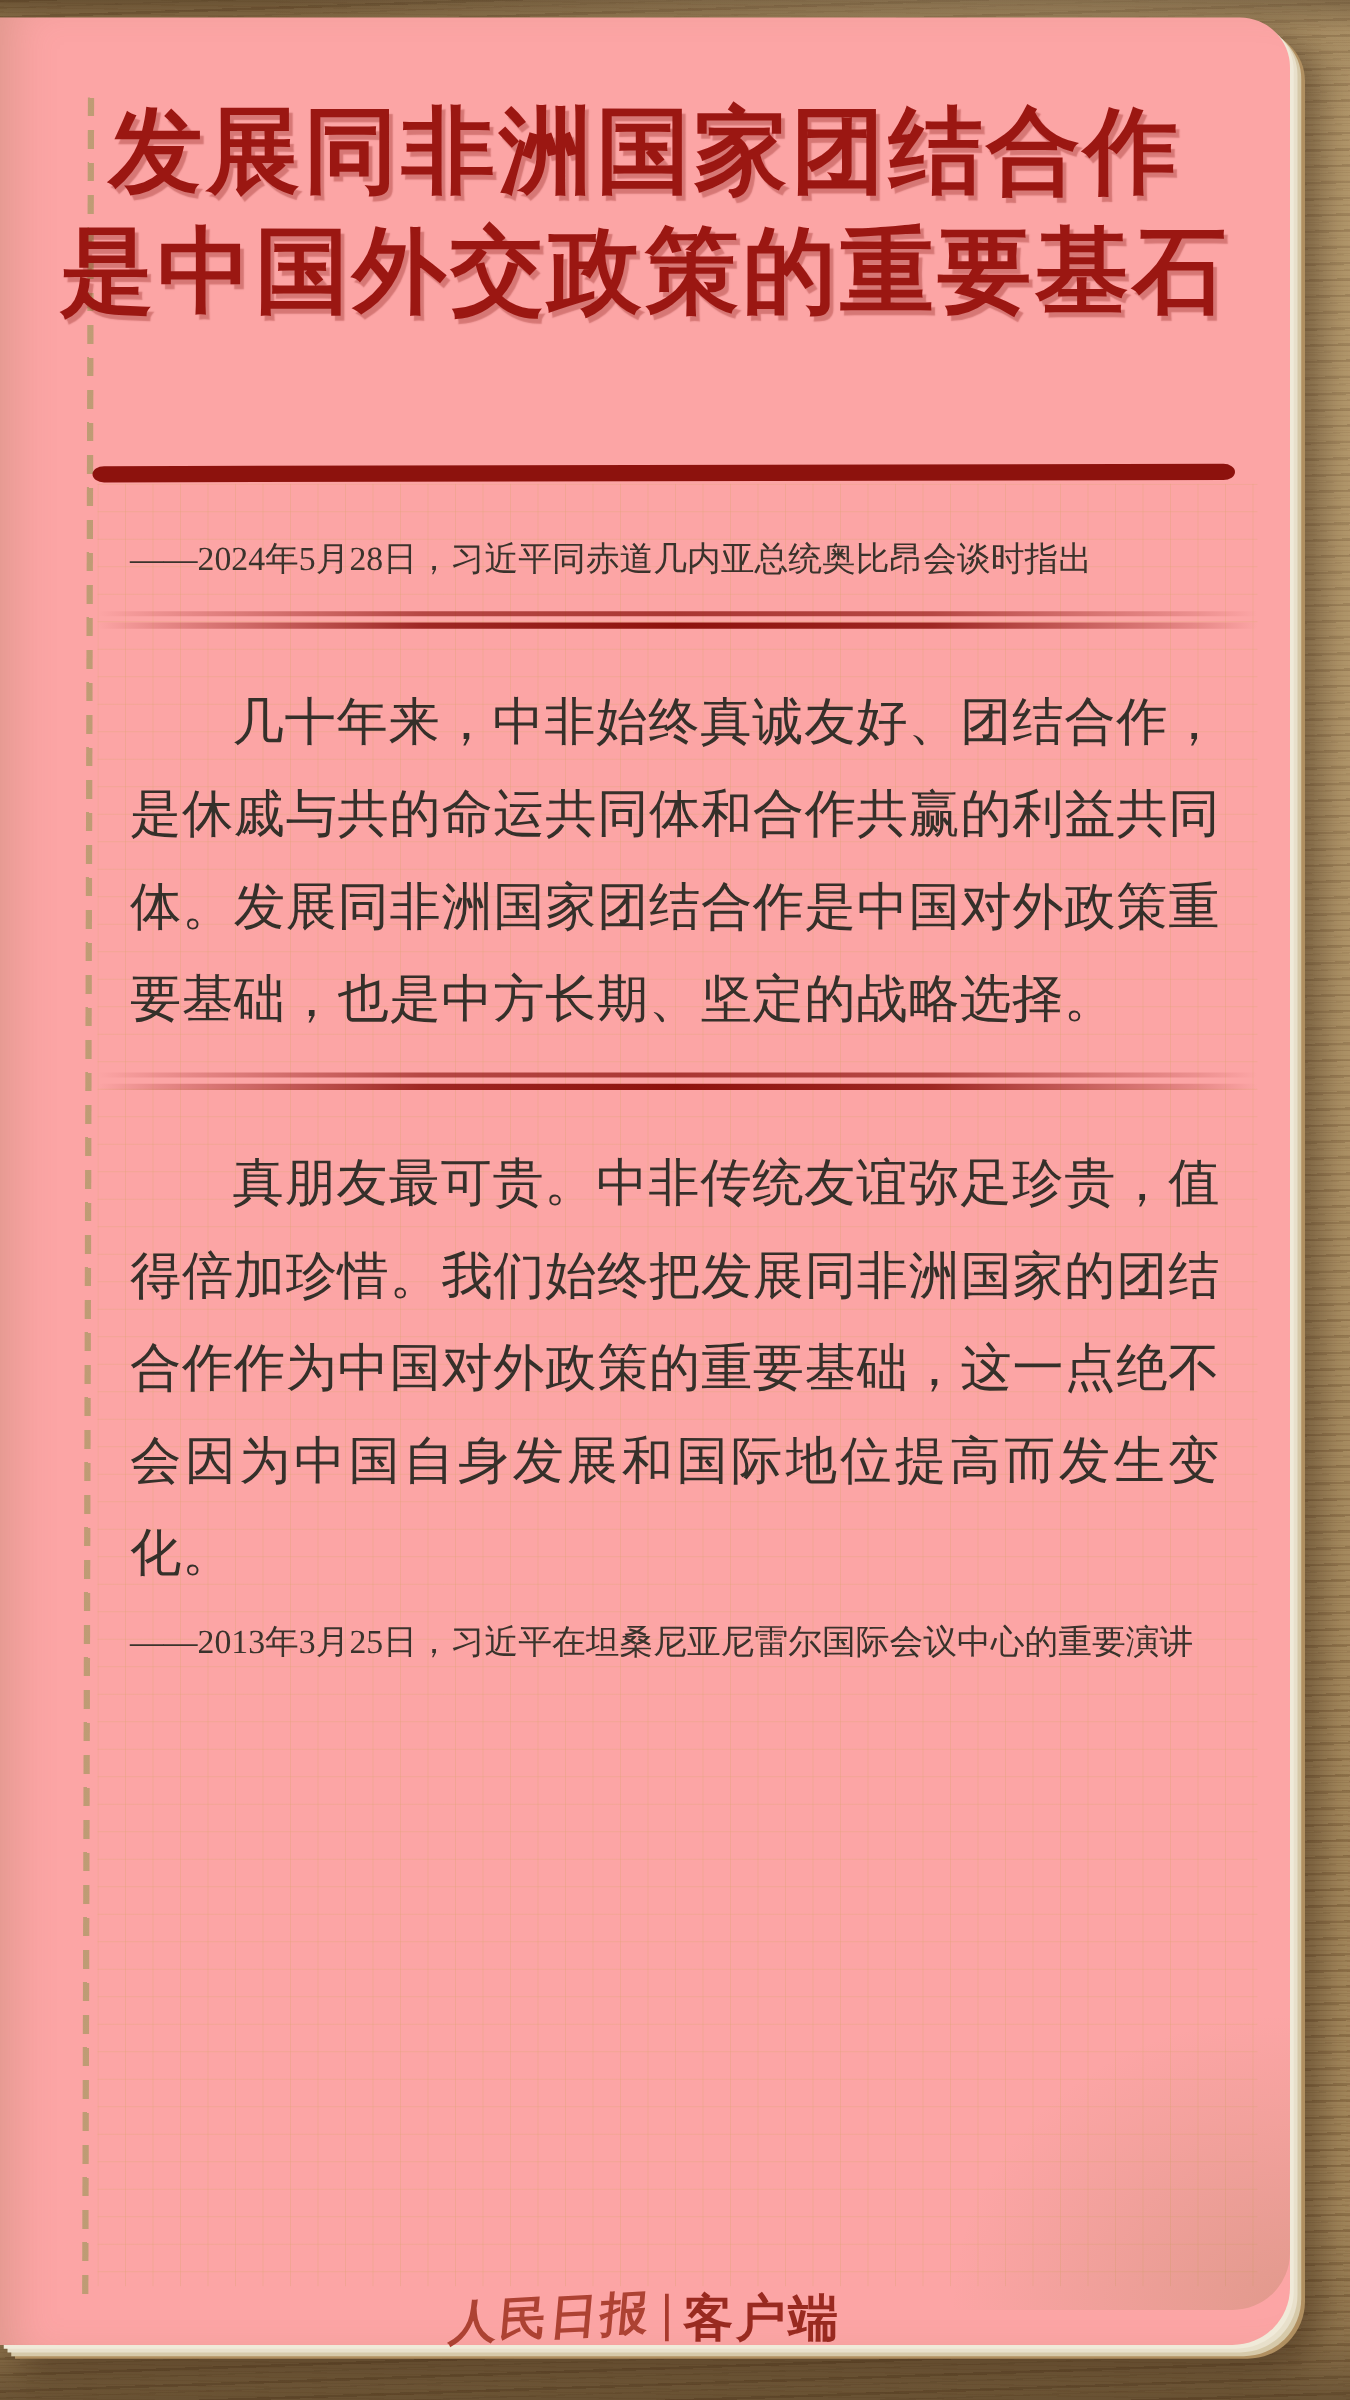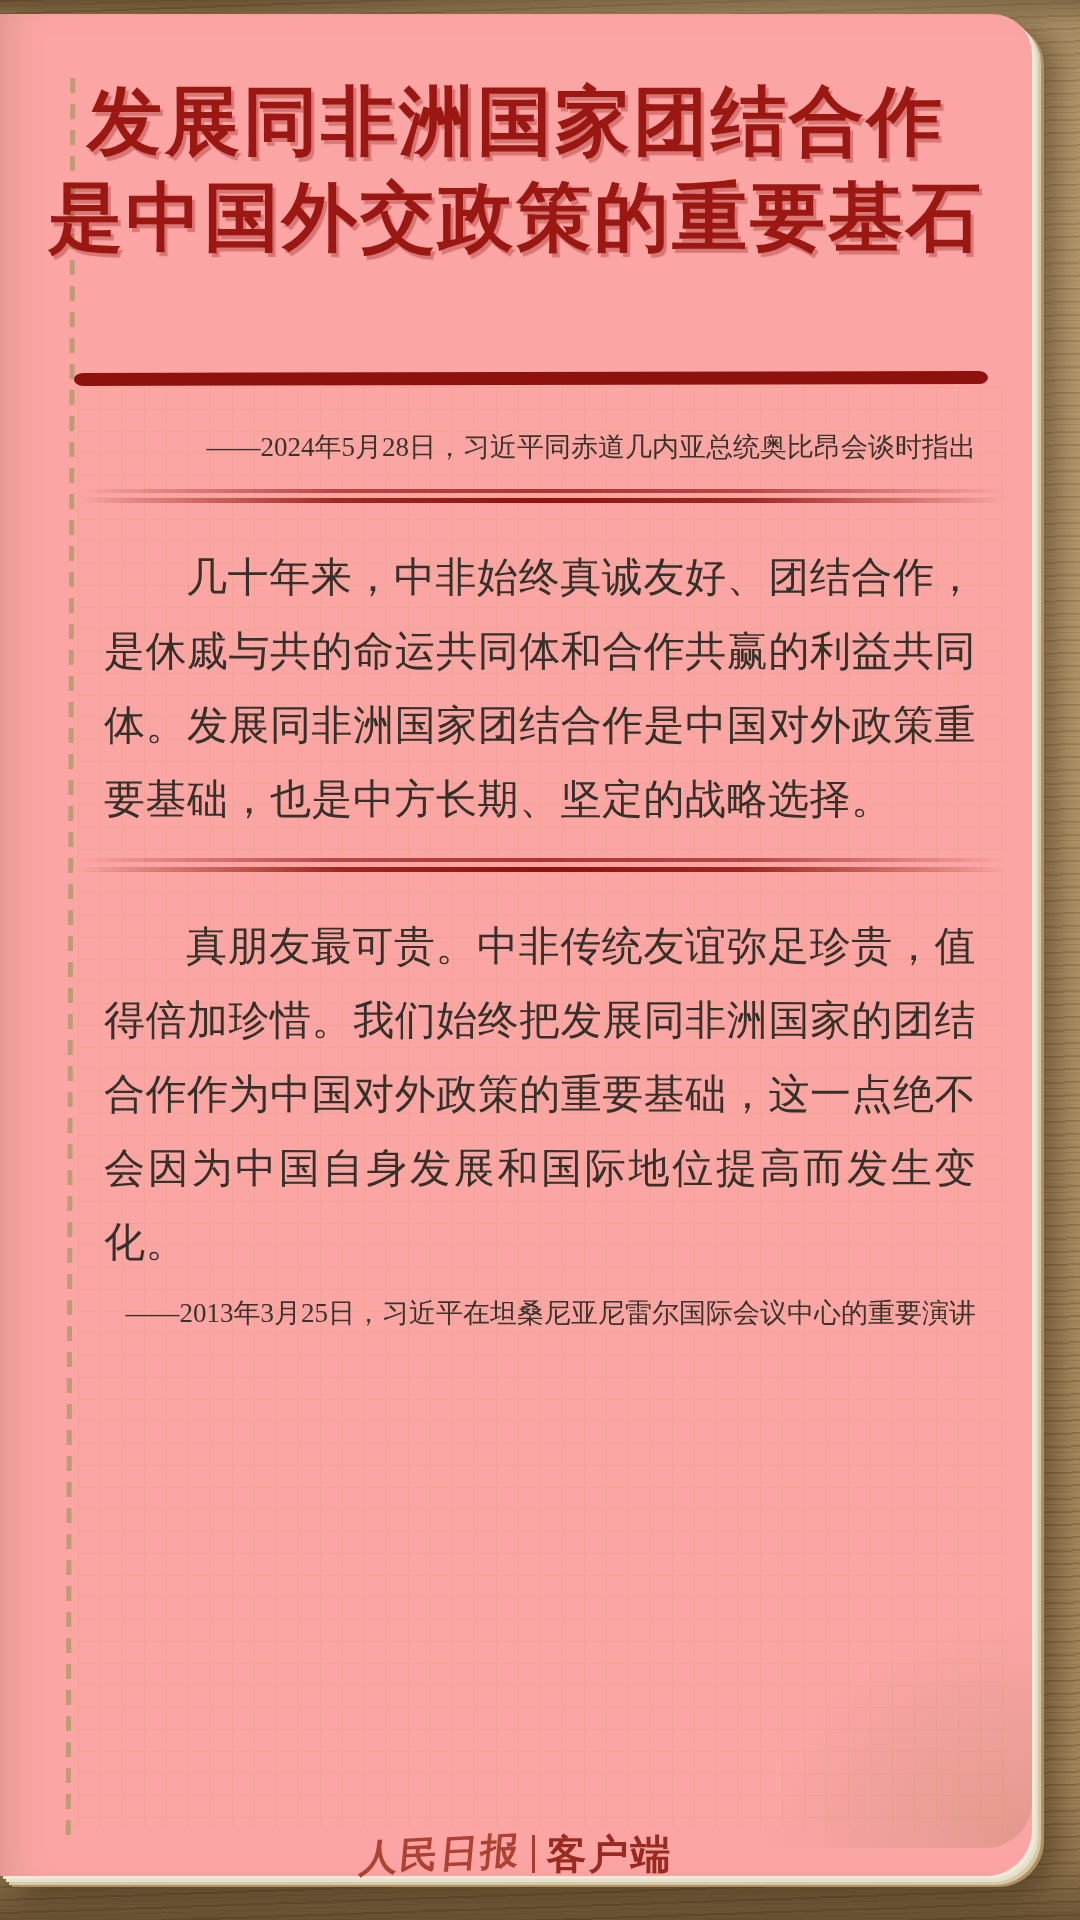--- a/index.html
+++ b/index.html
@@ -54,21 +54,21 @@
     background-size:22px 22px;
     color:#35302a;
   }
   .quote{
     margin:0;font-size:41px;line-height:74px;letter-spacing:0.5px;
     text-align:justify;text-indent:2em;
   }
   .quote.spaced{margin-top:36px;}
   .attr{
     font-size:27px;line-height:40px;color:#3a332c;
-    text-align:right;margin:14px 0 0 auto;
+    text-align:left;margin:14px 0 0 auto;
   }
   .attr-narrow{width:742px;}
   .thin-divider{height:15px;margin:22px -30px 0 -26px;position:relative;}
   .thin-divider i{
     position:absolute;left:0;right:0;height:4px;display:block;
     background:linear-gradient(90deg,
       rgba(142,18,13,0) 0, rgba(142,18,13,0.18) 5%, rgba(142,18,13,0.85) 28%,
       #8e120d 50%, rgba(142,18,13,0.85) 72%, rgba(142,18,13,0.18) 95%, rgba(142,18,13,0) 100%);
   }
   .thin-divider i:first-child{top:0;opacity:.75;}

